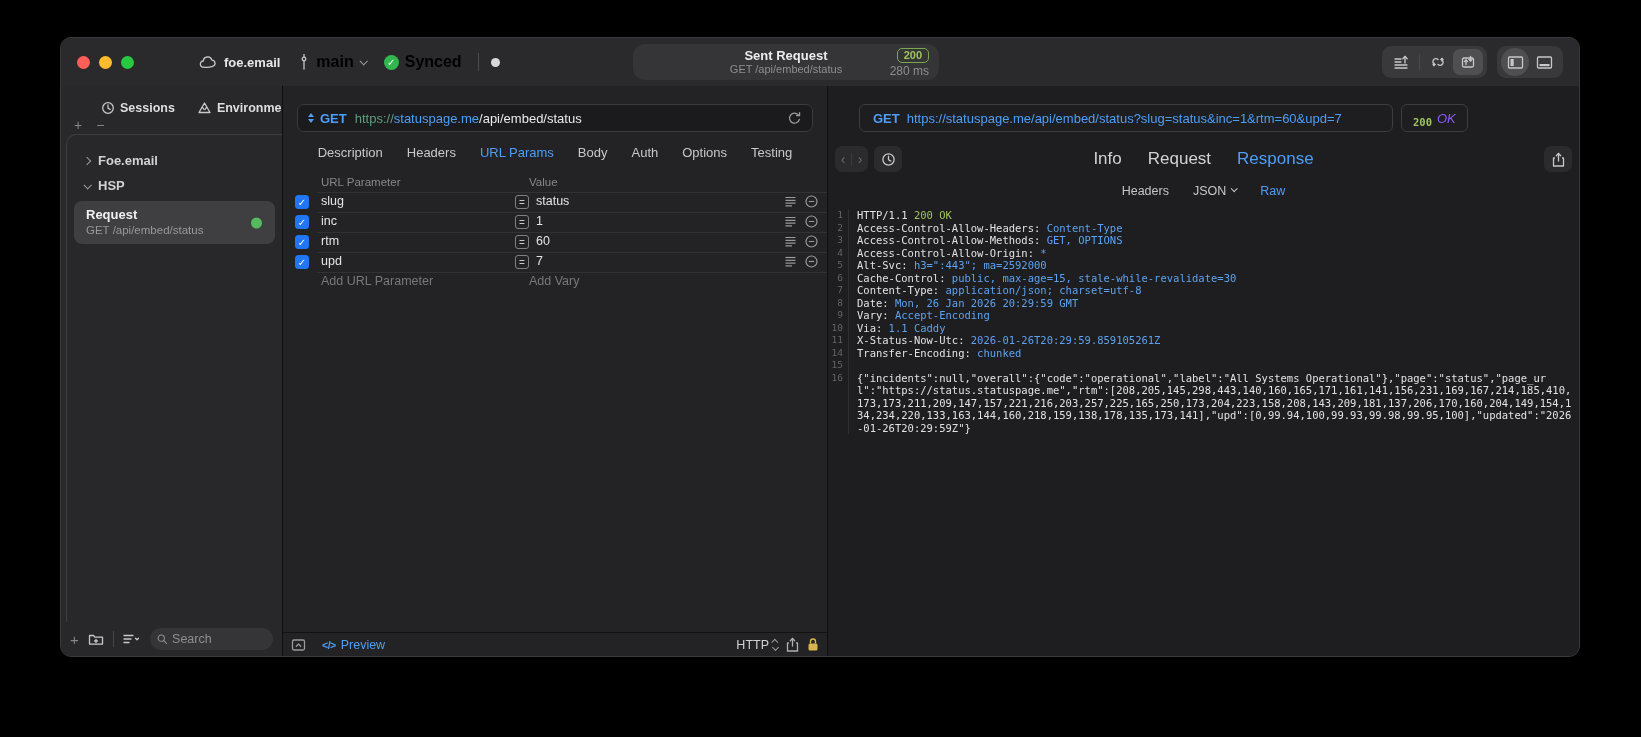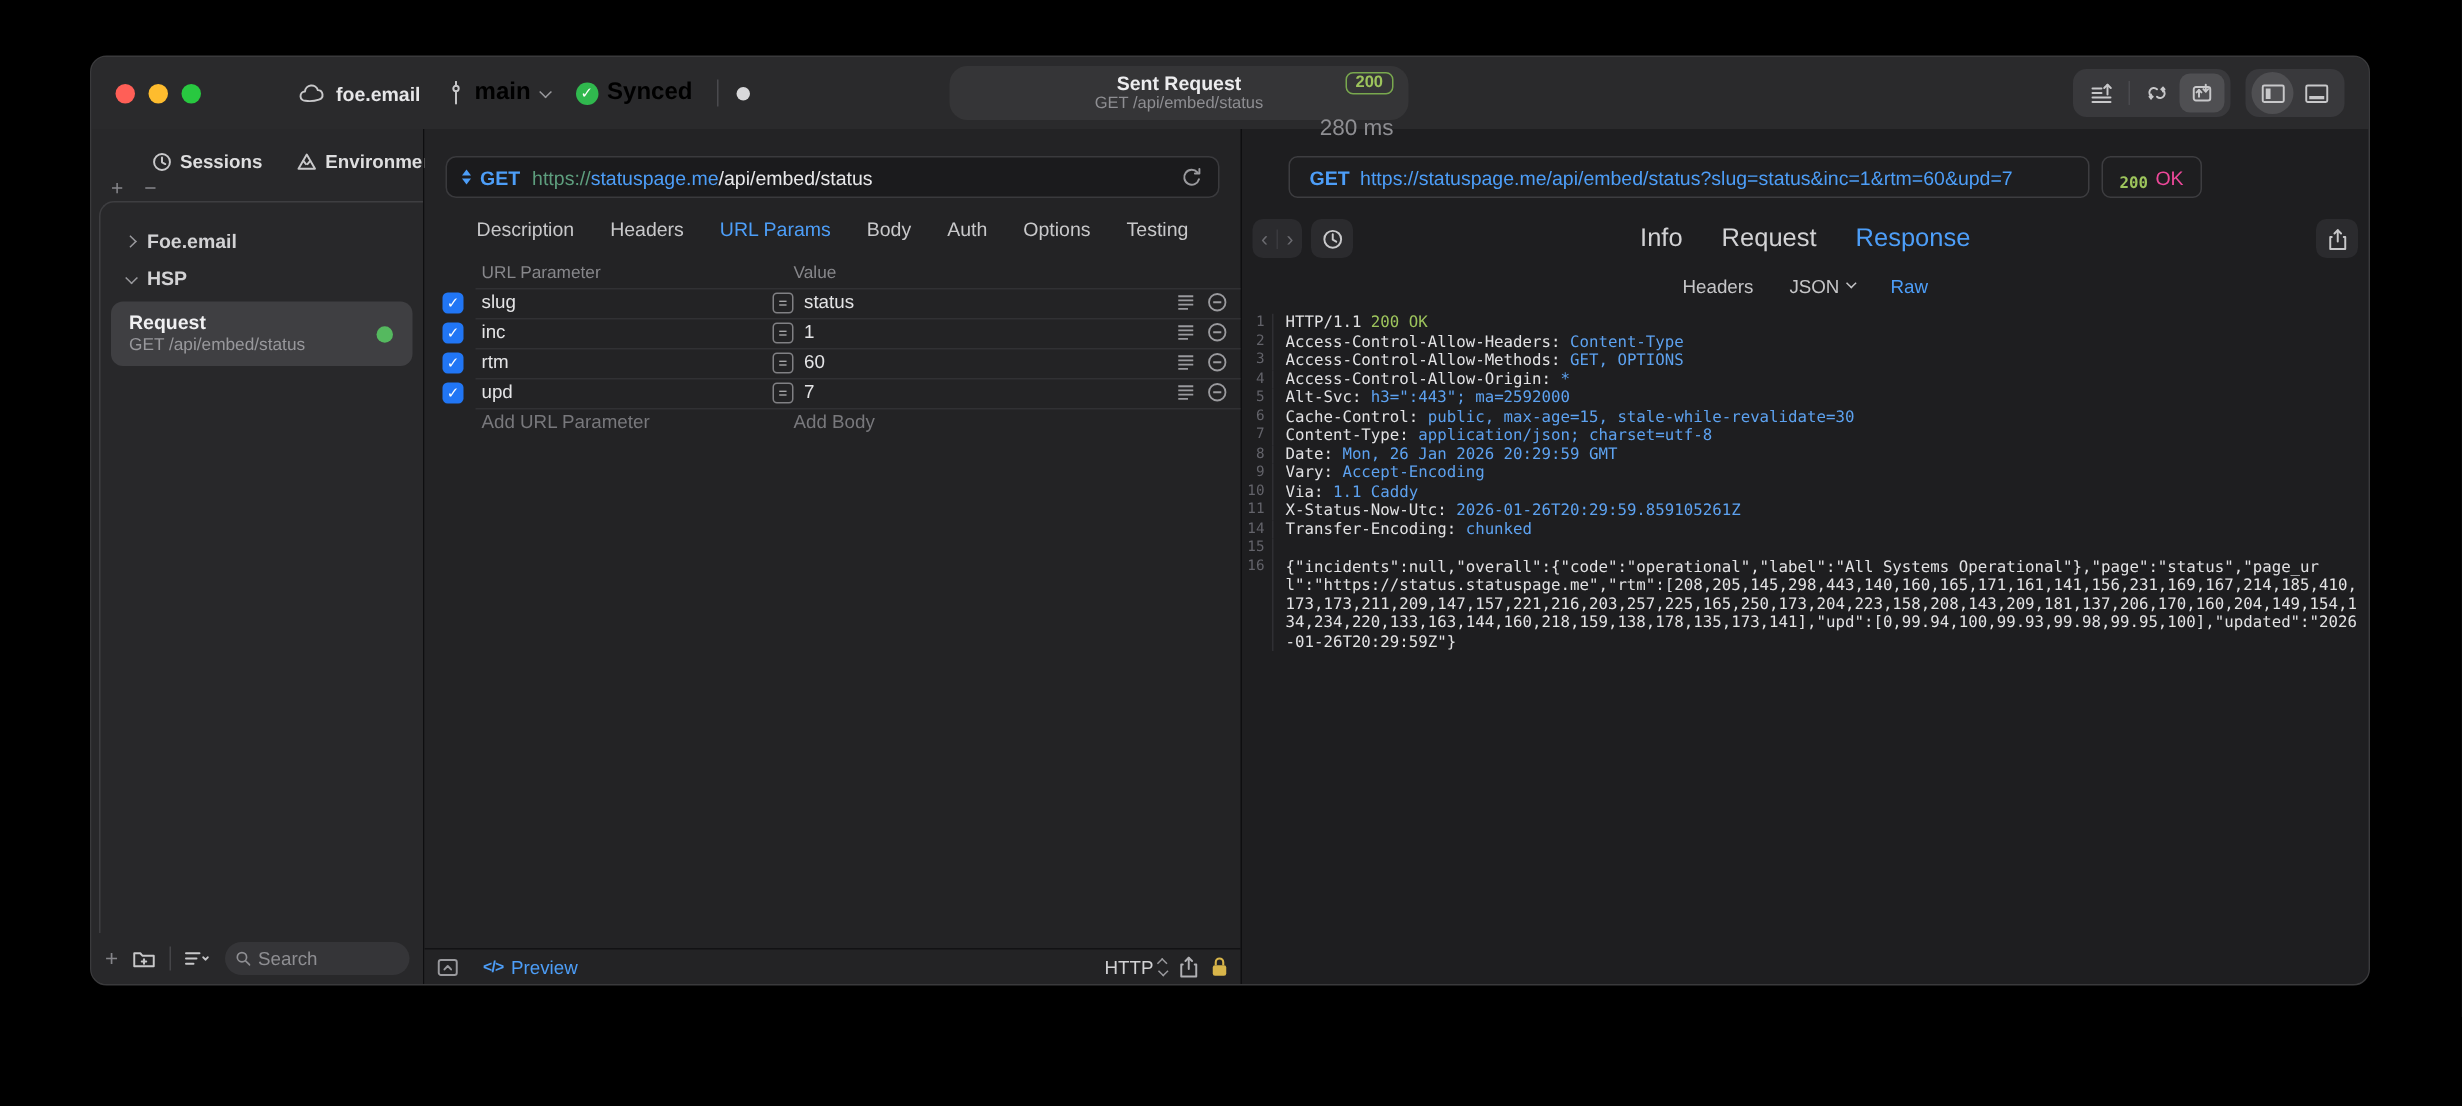--- a/index.html
+++ b/index.html
@@ -26,21 +26,21 @@
 
   .pill { position:absolute; left:572px; top:6px; width:306px; height:36px;
           background:#353537; border-radius:12px; }
   .pill-center { position:absolute; inset:0; display:flex; flex-direction:column;
                  align-items:center; justify-content:center; }
   .pill-title { font-size:13px; font-weight:bold; color:#ececee; line-height:15px; }
   .pill-sub { font-size:11px; color:#8e8e92; line-height:13px; }
   .pill-status { position:absolute; right:10px; top:4px; display:flex; flex-direction:column; align-items:flex-end; }
   .pill-code { border:1px solid #79a84e; color:#9dc45c; font-size:11px; font-weight:bold;
                border-radius:5px; padding:0 6px; line-height:13px; }
-  .pill-ms { font-size:15px; color:#8e8e92; margin-top:14px; }
+  .pill-ms { font-size:12px; color:#8e8e92; margin-top:1px; }
 
   .tb-right { margin-left:auto; display:flex; gap:10px; align-items:center; }
   .seg { background:#39393c; border-radius:9px; height:32px; display:flex; align-items:center; padding:0 4px; }
   .seg-btn { width:30px; height:26px; display:flex; align-items:center; justify-content:center; border-radius:7px; }
   .seg-btn.sel { background:#4f4f52; }
   .seg-btn.selround { background:#4f4f52; border-radius:50%; width:28px; height:28px; }
   .seg-div { width:1px; height:16px; background:#4a4a4e; margin:0 3px; }
   svg.ic { stroke:#c8c8ca; fill:none; stroke-width:1.3; stroke-linecap:round; stroke-linejoin:round; }
 
   
@@ -106,21 +106,21 @@
   .updn i { width:5px; height:5px; border-right:1.4px solid #9a9a9e; border-bottom:1.4px solid #9a9a9e; display:block; }
   .updn .u { transform:rotate(-135deg) translateY(-1px); } .updn .d { transform:rotate(45deg); }
 
   
   .rtop { display:flex; align-items:center; margin-top:18px; padding-left:31px; }
   .rurl { width:534px; height:28px; border:1px solid #3d3d40; border-radius:6px; display:flex;
           align-items:center; padding:0 13px; font-size:13px; color:#4d9ef8; white-space:nowrap; overflow:hidden; }
   .rurl b { margin-right:7px; }
   .rstatus { margin-left:8px; height:28px; border:1px solid #3d3d40; border-radius:6px; display:flex;
              align-items:center; padding:0 11px; font-size:13px; }
-  .rstatus .code { color:#9dc45c; font-weight:bold; } .rstatus .ok { color:#ec4899; margin-left:5px; }
+  .rstatus .code { color:#9dc45c; font-weight:bold; } .rstatus .ok { color:#8b5cf6; margin-left:5px;font-style:italic; }
   .rnav { height:26px; margin-top:14px; display:flex; align-items:center; padding:0 7px; position:relative; }
   .histseg { display:flex; background:#2b2b2e; border-radius:7px; height:26px; align-items:center; }
   .hist-btn { width:16px; text-align:center; color:#6b6b70; font-size:14px; line-height:24px; }
   .histseg .hs { width:1px; height:13px; background:#3a3a3e; }
   .sq-btn { margin-left:6px; width:28px; height:26px; background:#2b2b2e; border-radius:7px;
             display:flex; align-items:center; justify-content:center; }
   .rtabs { position:absolute; left:50%; top:0; height:26px; transform:translateX(-50%);
            display:flex; gap:26px; align-items:center; font-size:17px; color:#d2d2d4; }
   .rtabs .tab.active { color:#4d9ef8; }
   .share-right { margin-left:auto; }
@@ -394,21 +394,21 @@
                   <line x1="0.5" y1="9.9" x2="7" y2="9.9"></line>
                 </svg></span>
               <span><svg width="13" height="13" viewBox="0 0 13 13" style="stroke:#9a9a9e;fill:none;stroke-width:1.2">
                   <circle cx="6.5" cy="6.5" r="5.5"></circle>
                   <line x1="3.8" y1="6.5" x2="9.2" y2="6.5"></line>
                 </svg></span>
             </span>
           </div>
           <div class="param-row">
             <span class="pr-name pr-ghost">Add URL Parameter</span>
-            <span class="pr-val pr-ghost" style="left:246px">Add Body</span>
+            <span class="pr-val pr-ghost" style="left:246px">Add Vary</span>
           </div>
         </div>
 
       <div class="mfooter">
         <svg class="ic" width="15" height="14" viewBox="0 0 15 14" style="stroke:#9a9a9e;">
             <rect x="1.5" y="2" width="12" height="10" rx="1.5"></rect>
             <path d="M5.3 8.3 7.5 6l2.2 2.3"></path>
           </svg>
         <div class="preview">
           <span class="code-glyph">&lt;/&gt;</span>

